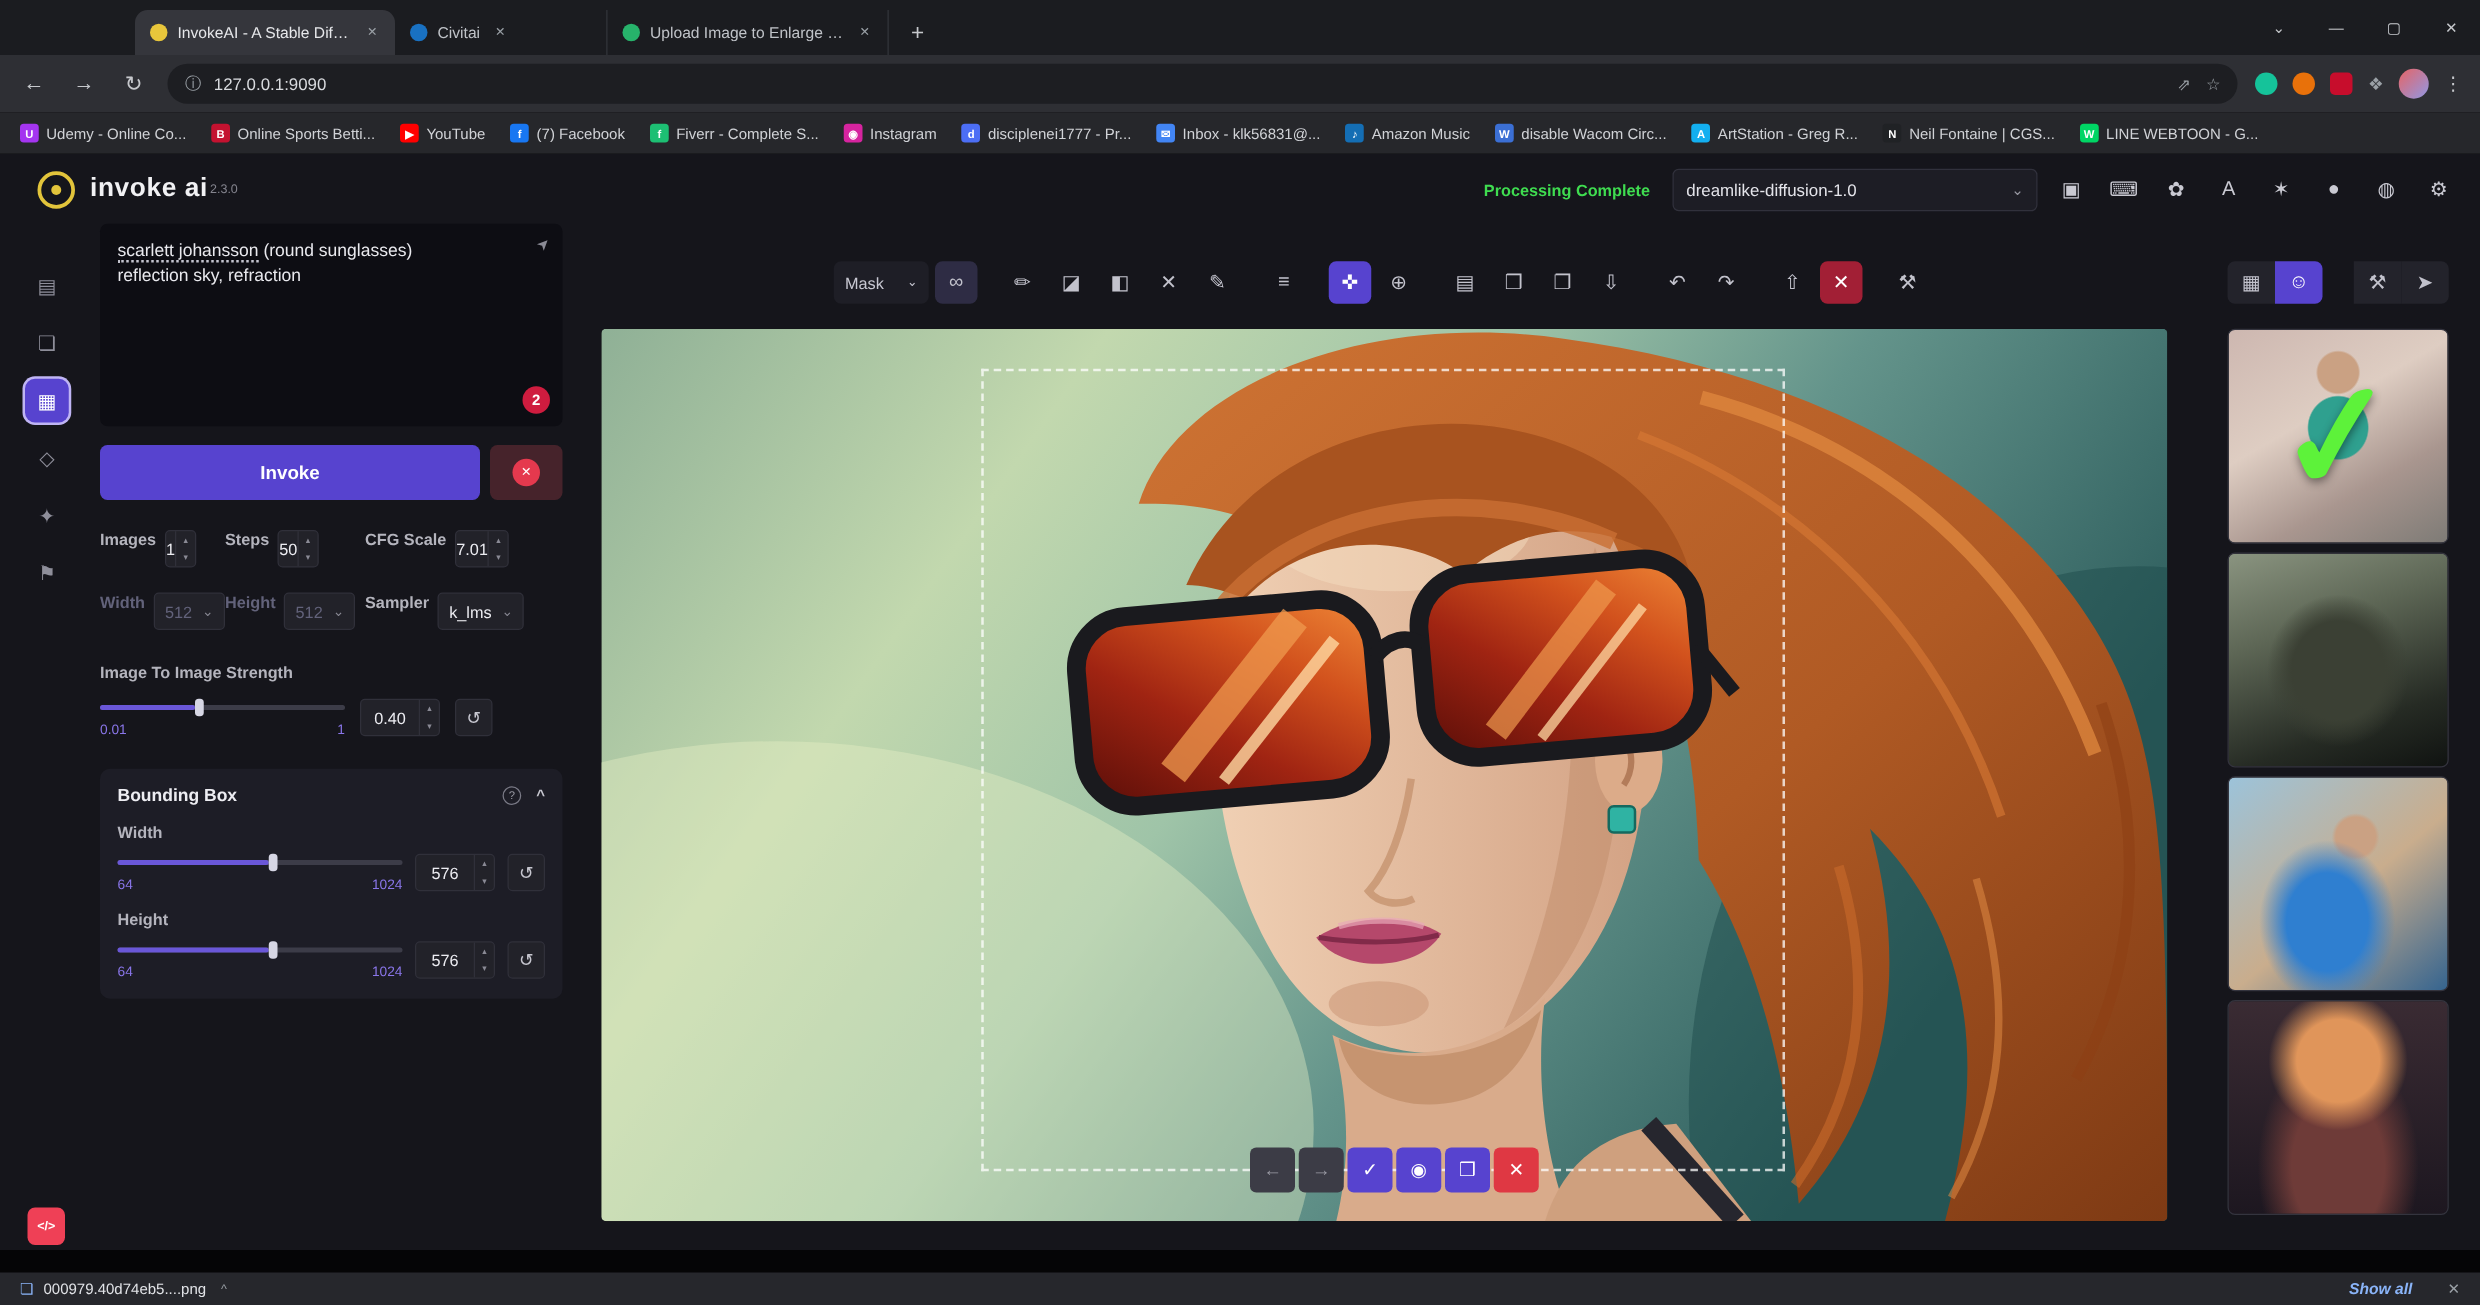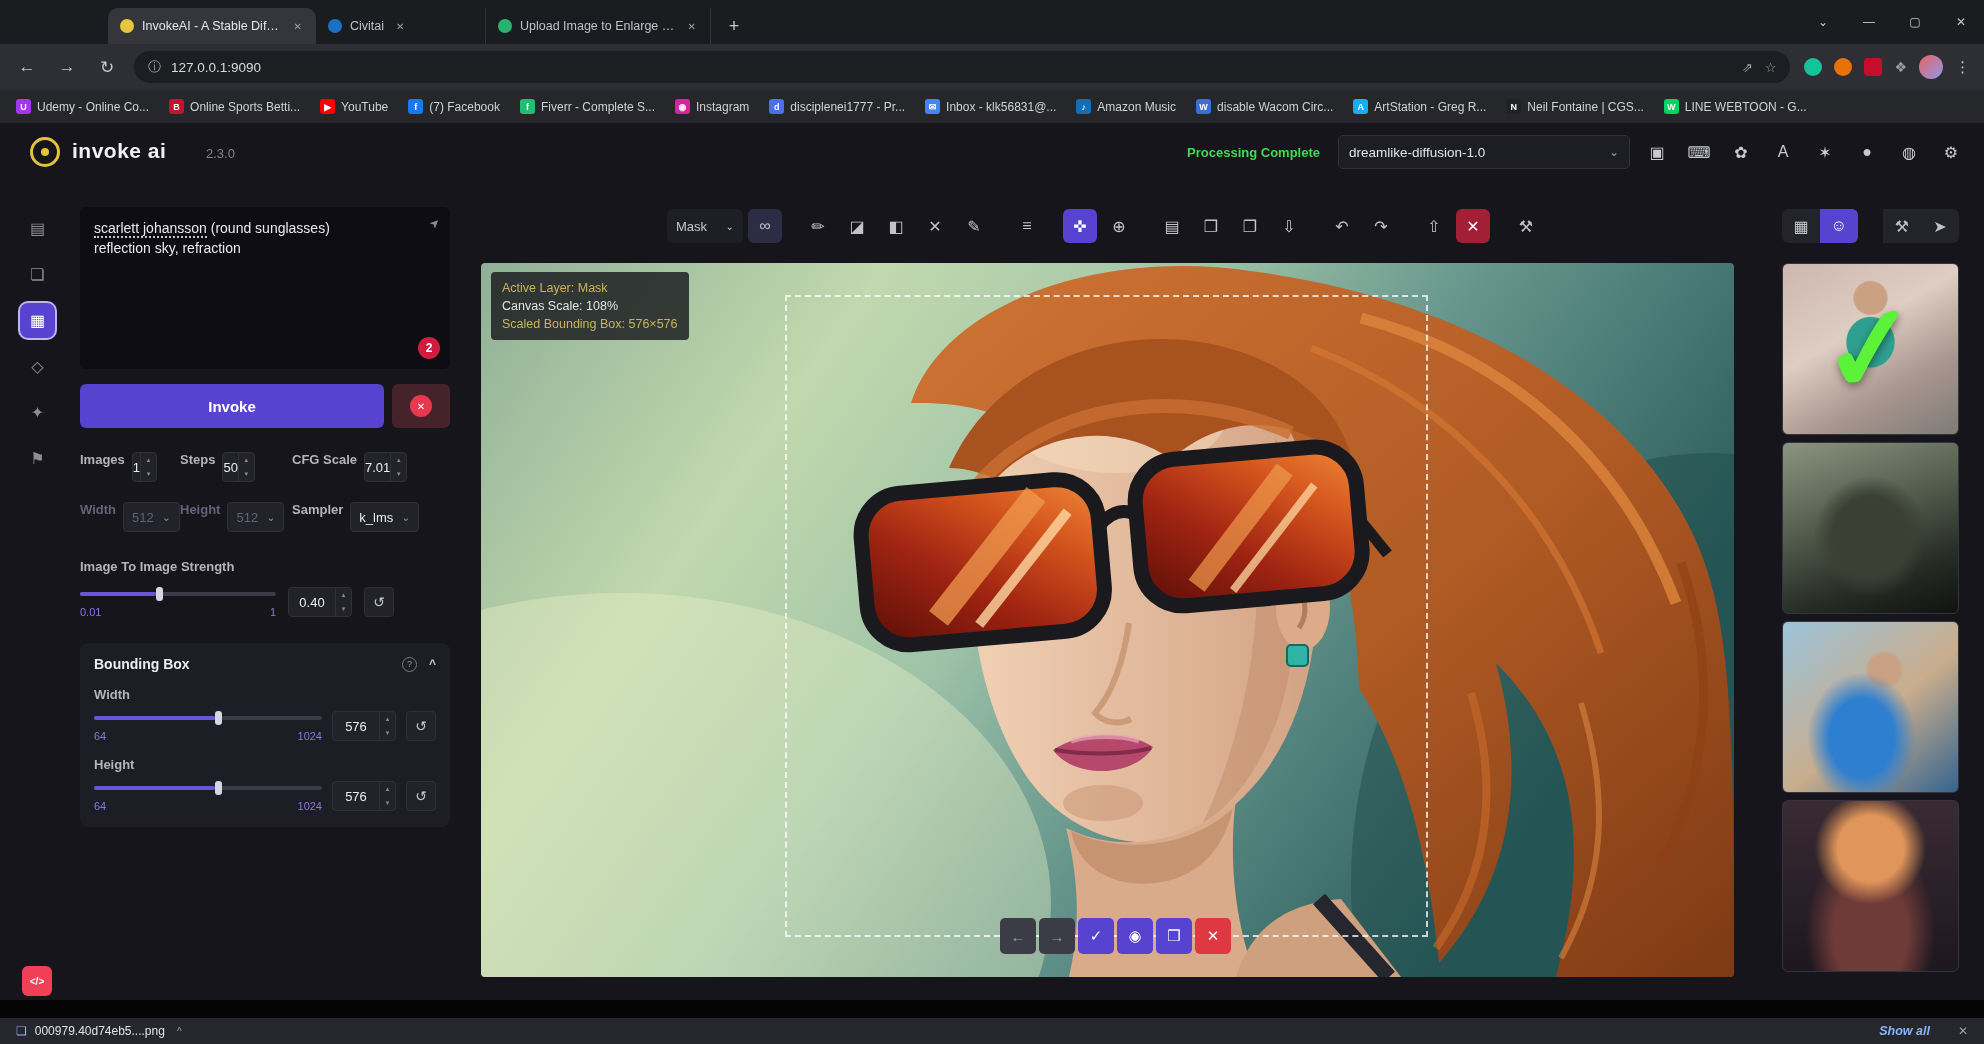--- a/index.html
+++ b/index.html
@@ -42,40 +42,40 @@
 
   
   .app { position:absolute; left:0; top:123px; width:1984px; height:877px; background:#15151b; }
 
   .app-header { position:absolute; left:0; top:0; width:100%; height:62px; display:flex; align-items:center; }
   .logo { position:absolute; left:30px; top:14px; width:30px; height:30px; border:3px solid #e2c43b;
     border-radius:50%; }
   .logo::after { content:""; position:absolute; left:8px; top:8px; width:8px; height:8px; background:#e2c43b;
     border-radius:50%; }
   .apptitle { position:absolute; left:72px; top:16px; font-size:21px; font-weight:bold; color:#f1f1f4; letter-spacing:.5px; }
-  .appver { position:absolute; left:168px; top:23px; font-size:13px; color:#84848e;margin-left:38px; }
+  .appver { position:absolute; left:168px; top:23px; font-size:10px; color:#84848e; }
   .hdr-right { position:absolute; right:18px; top:12px; display:flex; align-items:center; gap:12px; }
   .status { color:#3fdc50; font-size:13px; font-weight:bold; margin-right:6px; }
   .modelsel { width:292px; height:34px; background:#1d1d25; border:1px solid #31313c; border-radius:5px;
     display:flex; align-items:center; padding:0 10px; font-size:13.5px; color:#e4e4ea;gap:32px; }
   .modelsel .caret { margin-left:auto; color:#9a9aa4; font-size:12px; }
   .hbtn { width:30px; height:30px; display:flex; align-items:center; justify-content:center; color:#c9c9d2;
     font-size:16px; }
 
   
   .rail { position:absolute; left:20px; top:88px; display:flex; flex-direction:column; gap:11px; }
   .rit { width:35px; height:35px; border-radius:8px; display:flex; align-items:center; justify-content:center;
     color:#8e8e9a; font-size:16px; background:transparent; }
   .rit.active { background:#5743cf; color:#fff; box-shadow:0 0 0 2px #bfb4f4; }
   .codebtn { position:absolute; left:22px; top:843px; width:30px; height:30px; border-radius:6px;
     background:#ef4056; color:#fff; font-size:10px; font-weight:bold; display:flex; align-items:center;
     justify-content:center; }
 
   
-  .options { position:absolute; left:80px; top:84px; width:370px; }
+  .options { position:absolute; left:80px; top:56px; width:370px; }
   .promptbox { position:relative; height:162px; background:#0d0d13; border-radius:6px; padding:12px 14px;
     font-size:14px; color:#e9e9ee; line-height:1.4; }
   .kwu { border-bottom:2px dotted #c4c4cf; }
   .pin { position:absolute; right:10px; top:8px; color:#8a8a95; font-size:12px; transform:rotate(-45deg); }
   .badge { position:absolute; right:10px; bottom:10px; width:22px; height:22px; border-radius:50%;
     background:#cf1c3f; color:#fff; font-size:12px; font-weight:bold; display:flex; align-items:center;
     justify-content:center; }
   .negbox { position:relative; margin-top:10px; height:79px; background:#0d0d13; border-radius:6px;
     padding:9px 16px 9px 12px; font-size:12.5px; color:#a3a3ad; line-height:1.32; overflow:hidden; }
   .negscroll { position:absolute; right:3px; top:5px; width:4px; height:28px; border-radius:2px; background:#4b6bdd; }
@@ -629,25 +629,20 @@
       <path d="M590,478 C610,472 640,472 658,478" stroke="#e8a8b8" stroke-width="5" fill="none" opacity="0.7"></path>
       <ellipse cx="622" cy="540" rx="40" ry="18" fill="#c79272" opacity="0.5"></ellipse>
       <path d="M585,565 C600,625 598,672 588,714 L775,714 C752,655 748,590 755,535 C710,580 640,592 585,565 Z" fill="#d9ab8b"></path>
       <path d="M590,568 C640,592 710,585 752,545 C740,600 700,625 650,620 C615,615 595,595 590,568 Z" fill="#b9865f" opacity="0.6"></path>
       <path d="M755,714 C770,665 805,640 860,636 L920,714 Z" fill="#cfa07e"></path>
       <path d="M838,636 L908,714" stroke="#26262e" stroke-width="16"></path>
     </svg>
 
     <div class="bboxsel"></div>
 
-    <div class="cinfo">
-      <div class="yel">Active Layer: Mask</div>
-      <div class="wht">Canvas Scale: 108%</div>
-      <div class="yel">Scaled Bounding Box: 576×576</div>
-    </div>
 
     <div class="stagebar">
       <div class="sbtn grey">
           <span>←</span>
         </div>
       <div class="sbtn grey">
           <span>→</span>
         </div>
       <div class="sbtn purple">
           <span>✓</span>

